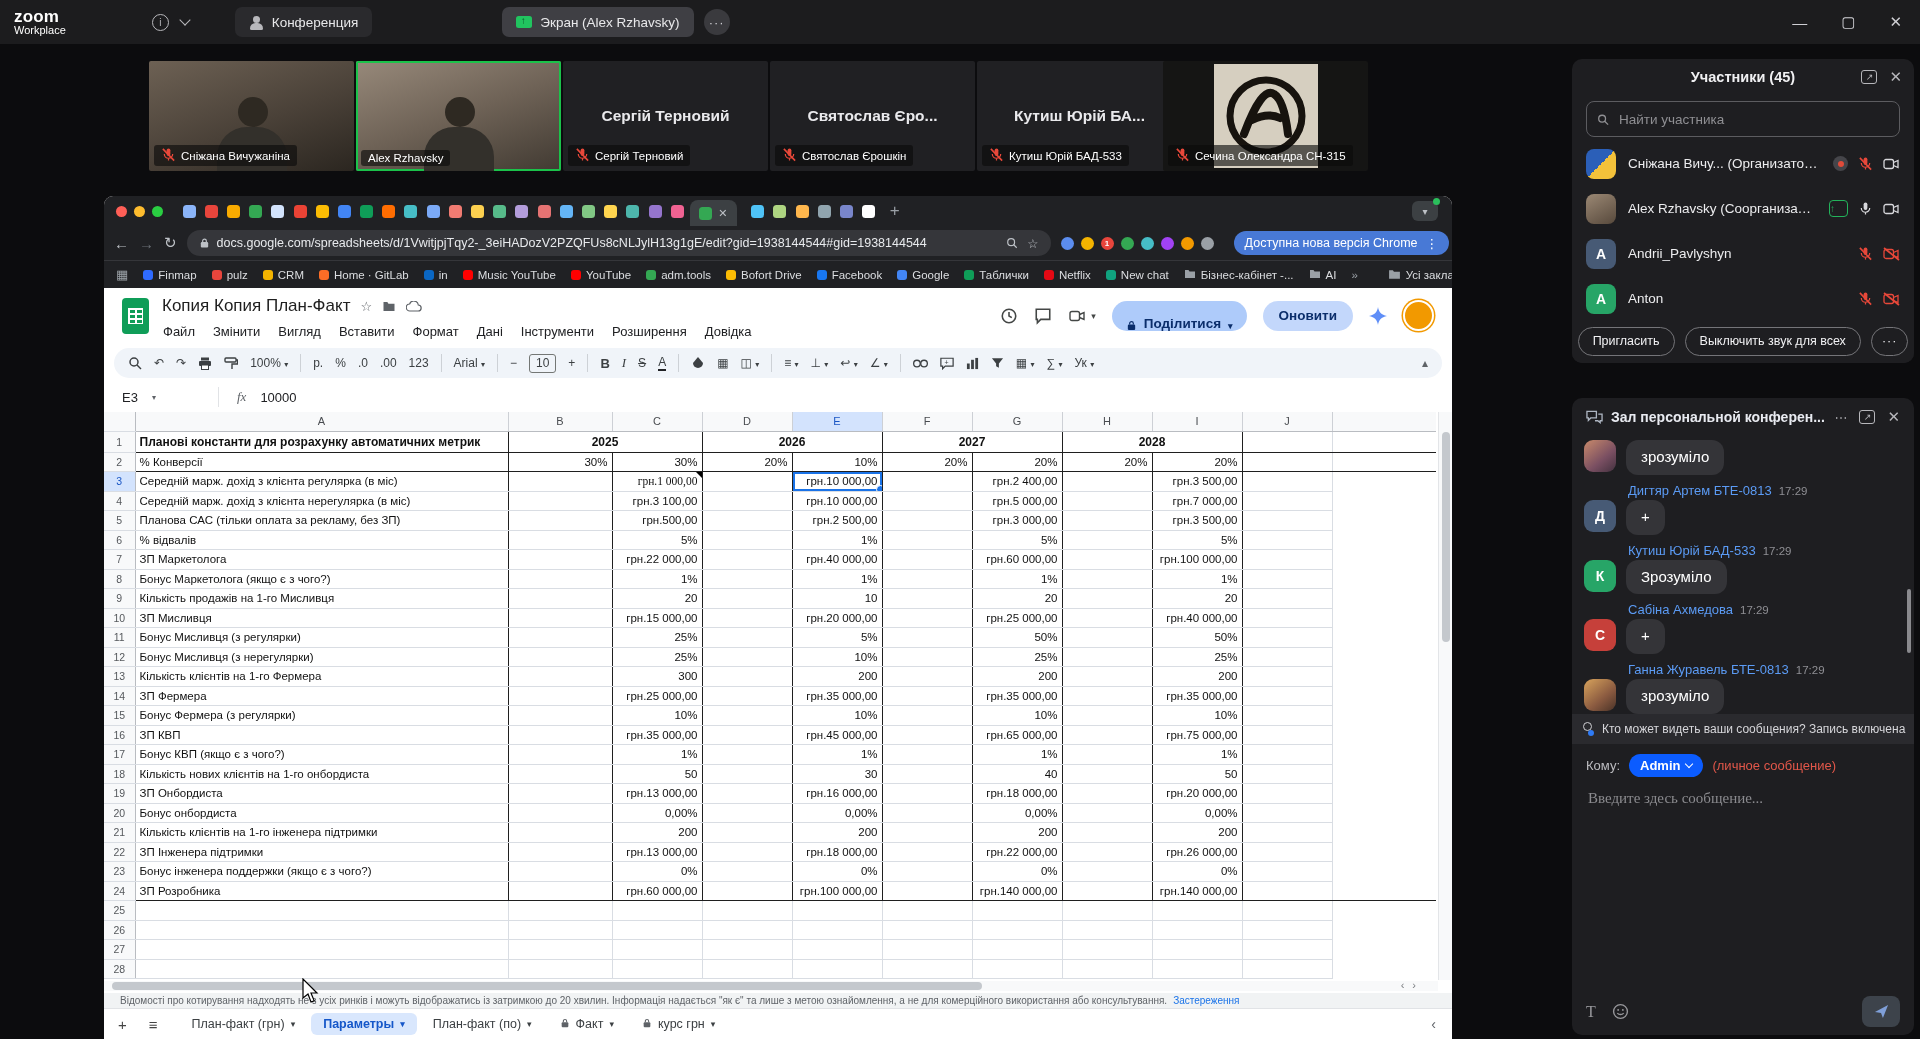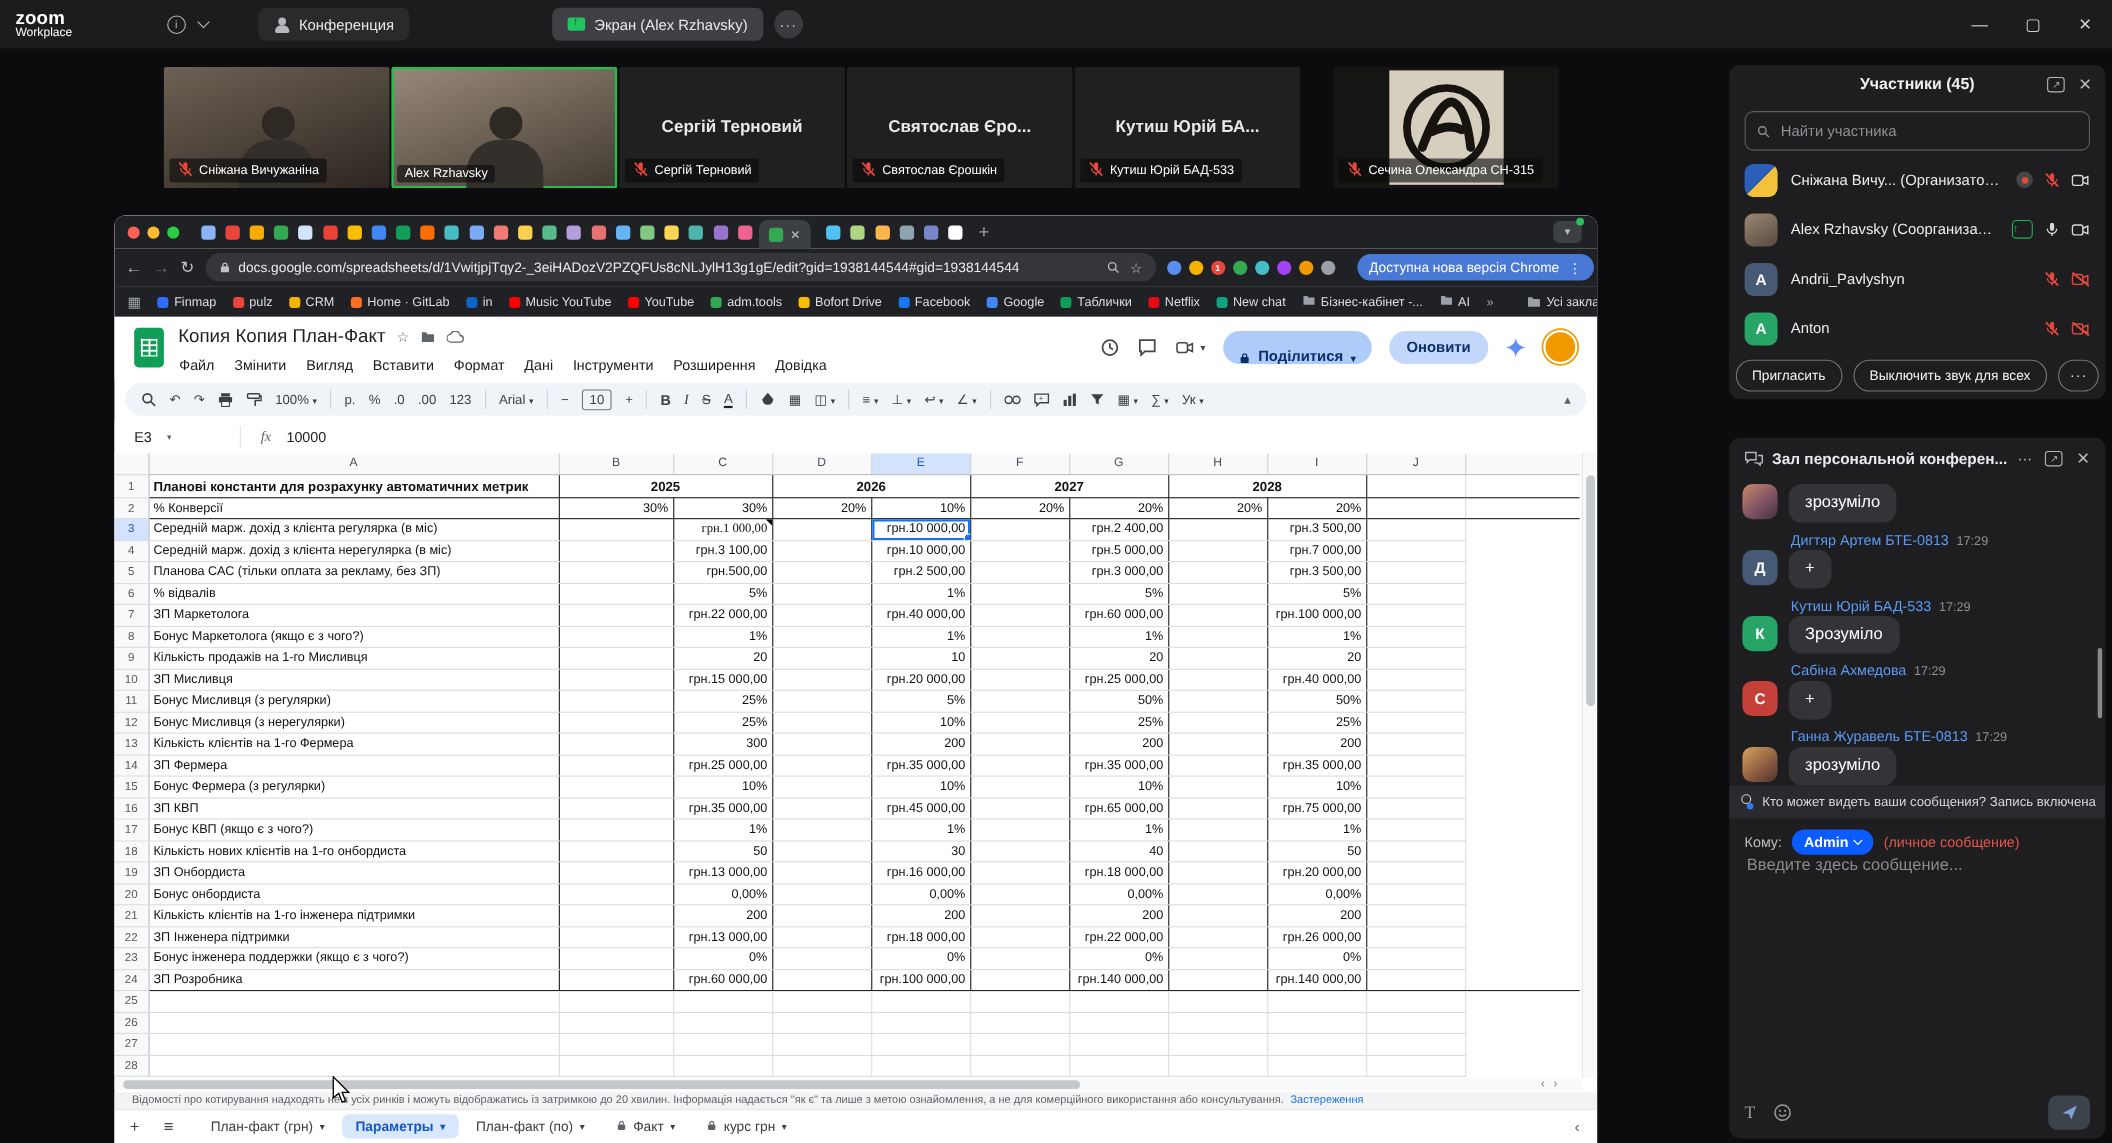--- a/index.html
+++ b/index.html
@@ -169,21 +169,21 @@
   .cscroll{position:absolute;right:3px;top:55%;width:4px;height:64px;border-radius:2px;background:#8a8a8e;}
   .notice{flex:0 0 30px;background:#2a2a2e;display:flex;align-items:center;gap:8px;padding:0 8px;color:#d6d6da;font-size:12px;white-space:nowrap;overflow:hidden;}
   .notice .pi{position:relative;width:14px;height:14px;flex:0 0 auto;}
   .notice .pi:before{content:"";position:absolute;left:3px;top:0;width:7px;height:7px;border-radius:50%;border:1.4px solid #cfcfd3;}
   .notice .pi:after{content:"";position:absolute;left:8px;top:8px;width:6px;height:6px;border-radius:50%;background:#2f7bf6;}
   .compose{flex:1;padding:10px 14px 8px 14px;display:flex;flex-direction:column;}
   .torow{display:flex;align-items:center;gap:9px;font-size:13px;color:#bdbdc1;}
   .adminpill{background:#0b5cff;color:#fff;border-radius:14px;padding:4px 11px;font-weight:bold;display:flex;align-items:center;gap:6px;}
   .adminpill .chev{border-color:#fff;margin:0 0 2px 0;width:5px;height:5px;}
   .pm{color:#e2574a;}
-  .msginput{}
+  .msginput{margin-top:12px;font-family:Liberation Serif, serif;}
   .msginput input{background:transparent;border:none;outline:none;color:#cfcfd2;font-size:15px;width:100%;font-family:inherit;}
   .msginput input::placeholder{color:#8b8b8f;}
   .ctools{margin-top:auto;display:flex;align-items:center;gap:16px;}
   .ctools .T{font-family:"Liberation Serif",serif;color:#97979b;font-size:16px;}
   .sendbtn{margin-left:auto;width:38px;height:31px;border-radius:8px;background:#3d434b;display:grid;place-items:center;}
   .cursor{position:absolute;z-index:50;}
 </style>
 </head>
 <body>
 
@@ -260,21 +260,21 @@
         <div class="vlabel">
           <span><svg width="15" height="15" viewBox="0 0 16 16">
               <rect x="6" y="1.5" width="4" height="8" rx="2" fill="#e8483a"></rect>
               <path d="M3.5 7.5a4.5 4.5 0 0 0 9 0" fill="none" stroke="#e8483a" stroke-width="1.3"></path>
               <line x1="8" y1="12" x2="8" y2="14.5" stroke="#e8483a" stroke-width="1.3"></line>
               <line x1="2" y1="2" x2="14" y2="14.5" stroke="#e8483a" stroke-width="1.7"></line>
             </svg></span>
           <span>Кутиш Юрій БАД-533</span>
         </div>
       </div>
-      <div class="tile logo-tile" style="left: 1212px;">
+      <div class="tile logo-tile" style="left: 1163px;">
         <div class="aphex">
           <svg width="88" height="88" viewBox="0 0 88 88">
             <circle cx="44" cy="44" r="36" fill="none" stroke="#17130e" stroke-width="7"></circle>
             <path d="M22 62 Q40 14 52 22 Q62 28 66 62 M30 48 Q46 40 58 46" fill="none" stroke="#17130e" stroke-width="8" stroke-linecap="round"></path>
           </svg>
         </div>
         <div class="vlabel">
           <span><svg width="15" height="15" viewBox="0 0 16 16">
               <rect x="6" y="1.5" width="4" height="8" rx="2" fill="#e8483a"></rect>
               <path d="M3.5 7.5a4.5 4.5 0 0 0 9 0" fill="none" stroke="#e8483a" stroke-width="1.3"></path>

